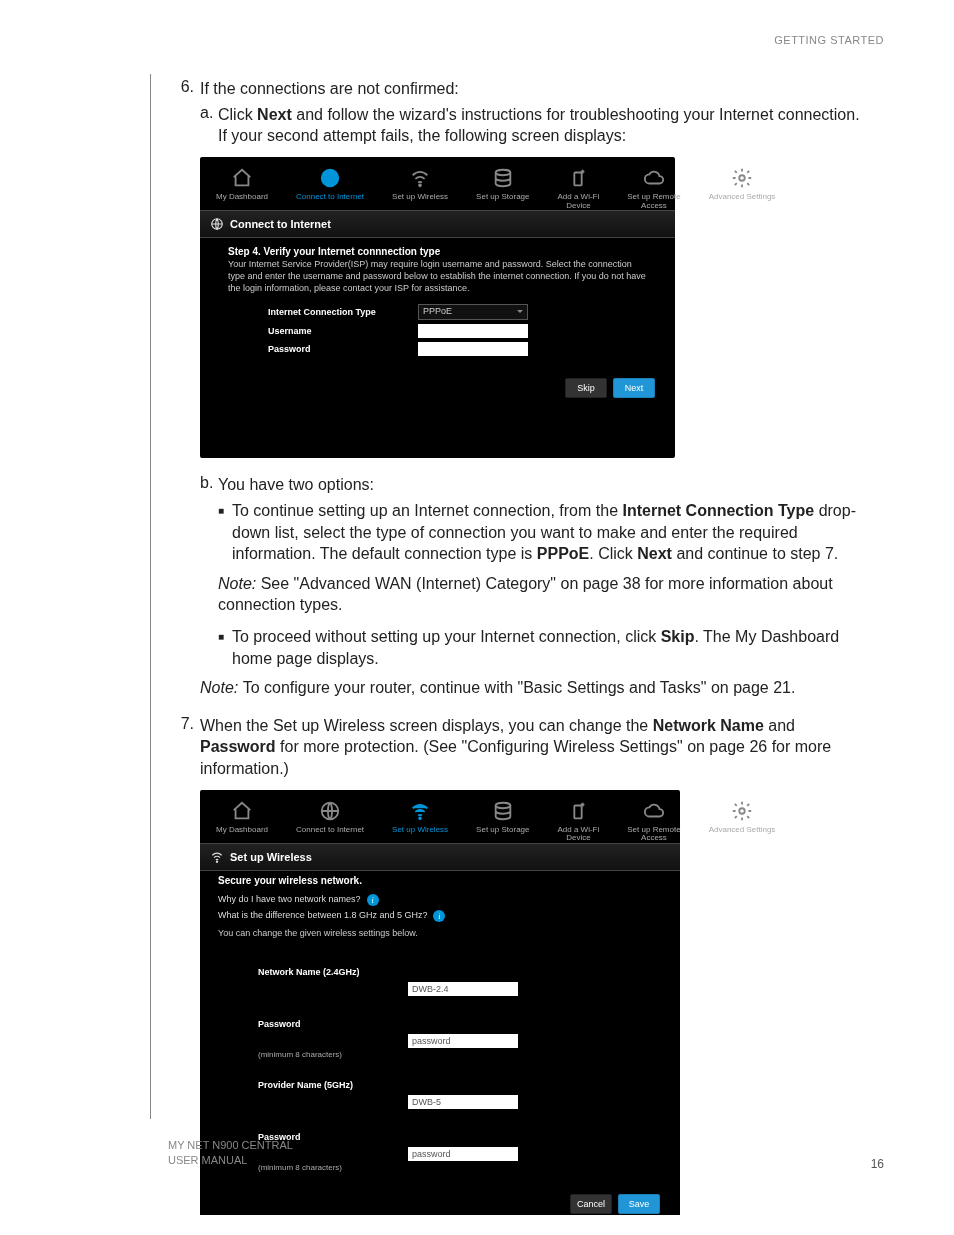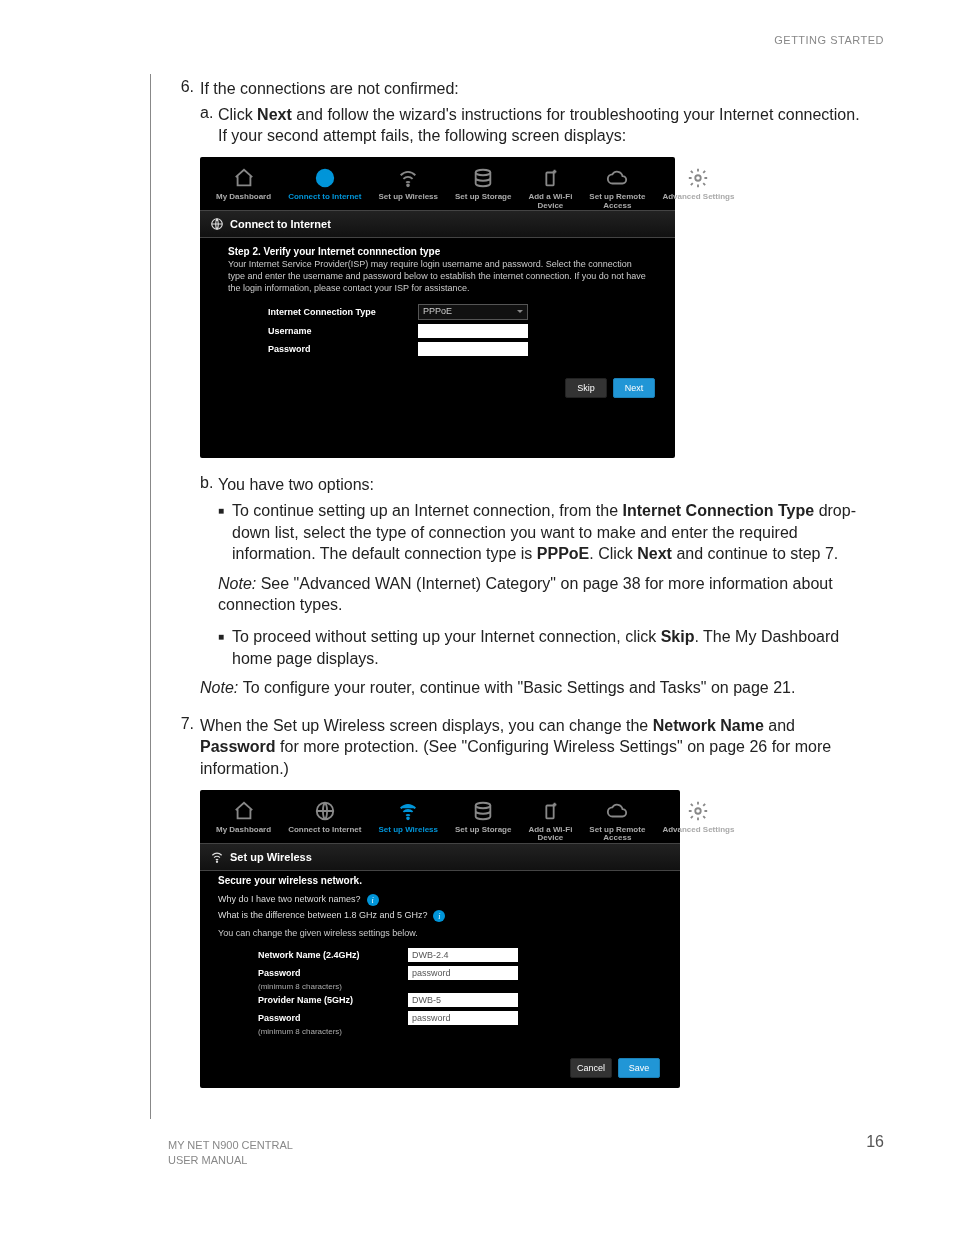--- a/index.html
+++ b/index.html
@@ -86,22 +86,21 @@
     background: #000;
     width: 475px;
     border-radius: 2px;
     font-size: 10px;
     color: #ddd;
     position: relative;
   }
   .nav {
     display: flex;
     padding: 10px 10px 0 10px;
-    gap: 5px;
-    font-weight: bold;
+    gap: 16px;
   }
   .nav-item {
     flex: 0 0 auto;
     text-align: center;
     padding: 0 6px;
     display: flex;
     flex-direction: column;
     align-items: center;
   }
   .nav-item svg { width: 28px; height: 22px; display:block; margin:0 auto 4px; }
@@ -232,35 +231,36 @@
   .min-chars {
     font-size: 8px;
     color: #aaa;
     padding-left: 40px;
     margin-top: -2px;
     margin-bottom: 4px;
   }
   .field-input.white {
     background: #fff;
     color: #555;
+    margin-top: 34px;
   }
 
   .footer-left {
     position: absolute;
     left: 168px;
     bottom: 48px;
     font-size: 11px;
     color: #888;
     line-height: 1.3;
   }
   .footer-right {
     position: absolute;
     right: 70px;
-    bottom: 64px;
-    font-size: 16px;
+    bottom: 44px;
+    font-size: 12px;
     color: #555;
   }
 </style>
 </head>
 <body>
 
 <div class="page">
   <div class="header-right">GETTING STARTED</div>
   <div class="vline"></div>
 
@@ -331,21 +331,21 @@
           </div>
       </div>
       <div class="section-bar">
         <svg viewBox="0 0 24 24" fill="none" stroke="#ddd" stroke-width="2">
             <circle cx="12" cy="12" r="9"></circle>
             <path d="M3 12h18 M12 3c3 3 3 15 0 18 M12 3c-3 3 -3 15 0 18"></path>
           </svg>
         <span>Connect to Internet</span>
       </div>
       <div class="shot-body">
-        <div class="step-title">Step 2. Verify your Internet connnection type</div>
+        <div class="step-title">Step 4. Verify your Internet connnection type</div>
         <div class="step-desc">Your Internet Service Provider(ISP) may require login username and password. Select the connection type and enter the username and password below to establish the internet connection. If you do not have the login information, please contact your ISP for assistance.</div>
         <div class="field-row">
           <div class="field-label">Internet Connection Type</div>
           <div class="field-select">PPPoE</div>
         </div>
         <div class="field-row">
           <div class="field-label">Username</div>
           <input class="field-input" style="">
         </div>
         <div class="field-row">

